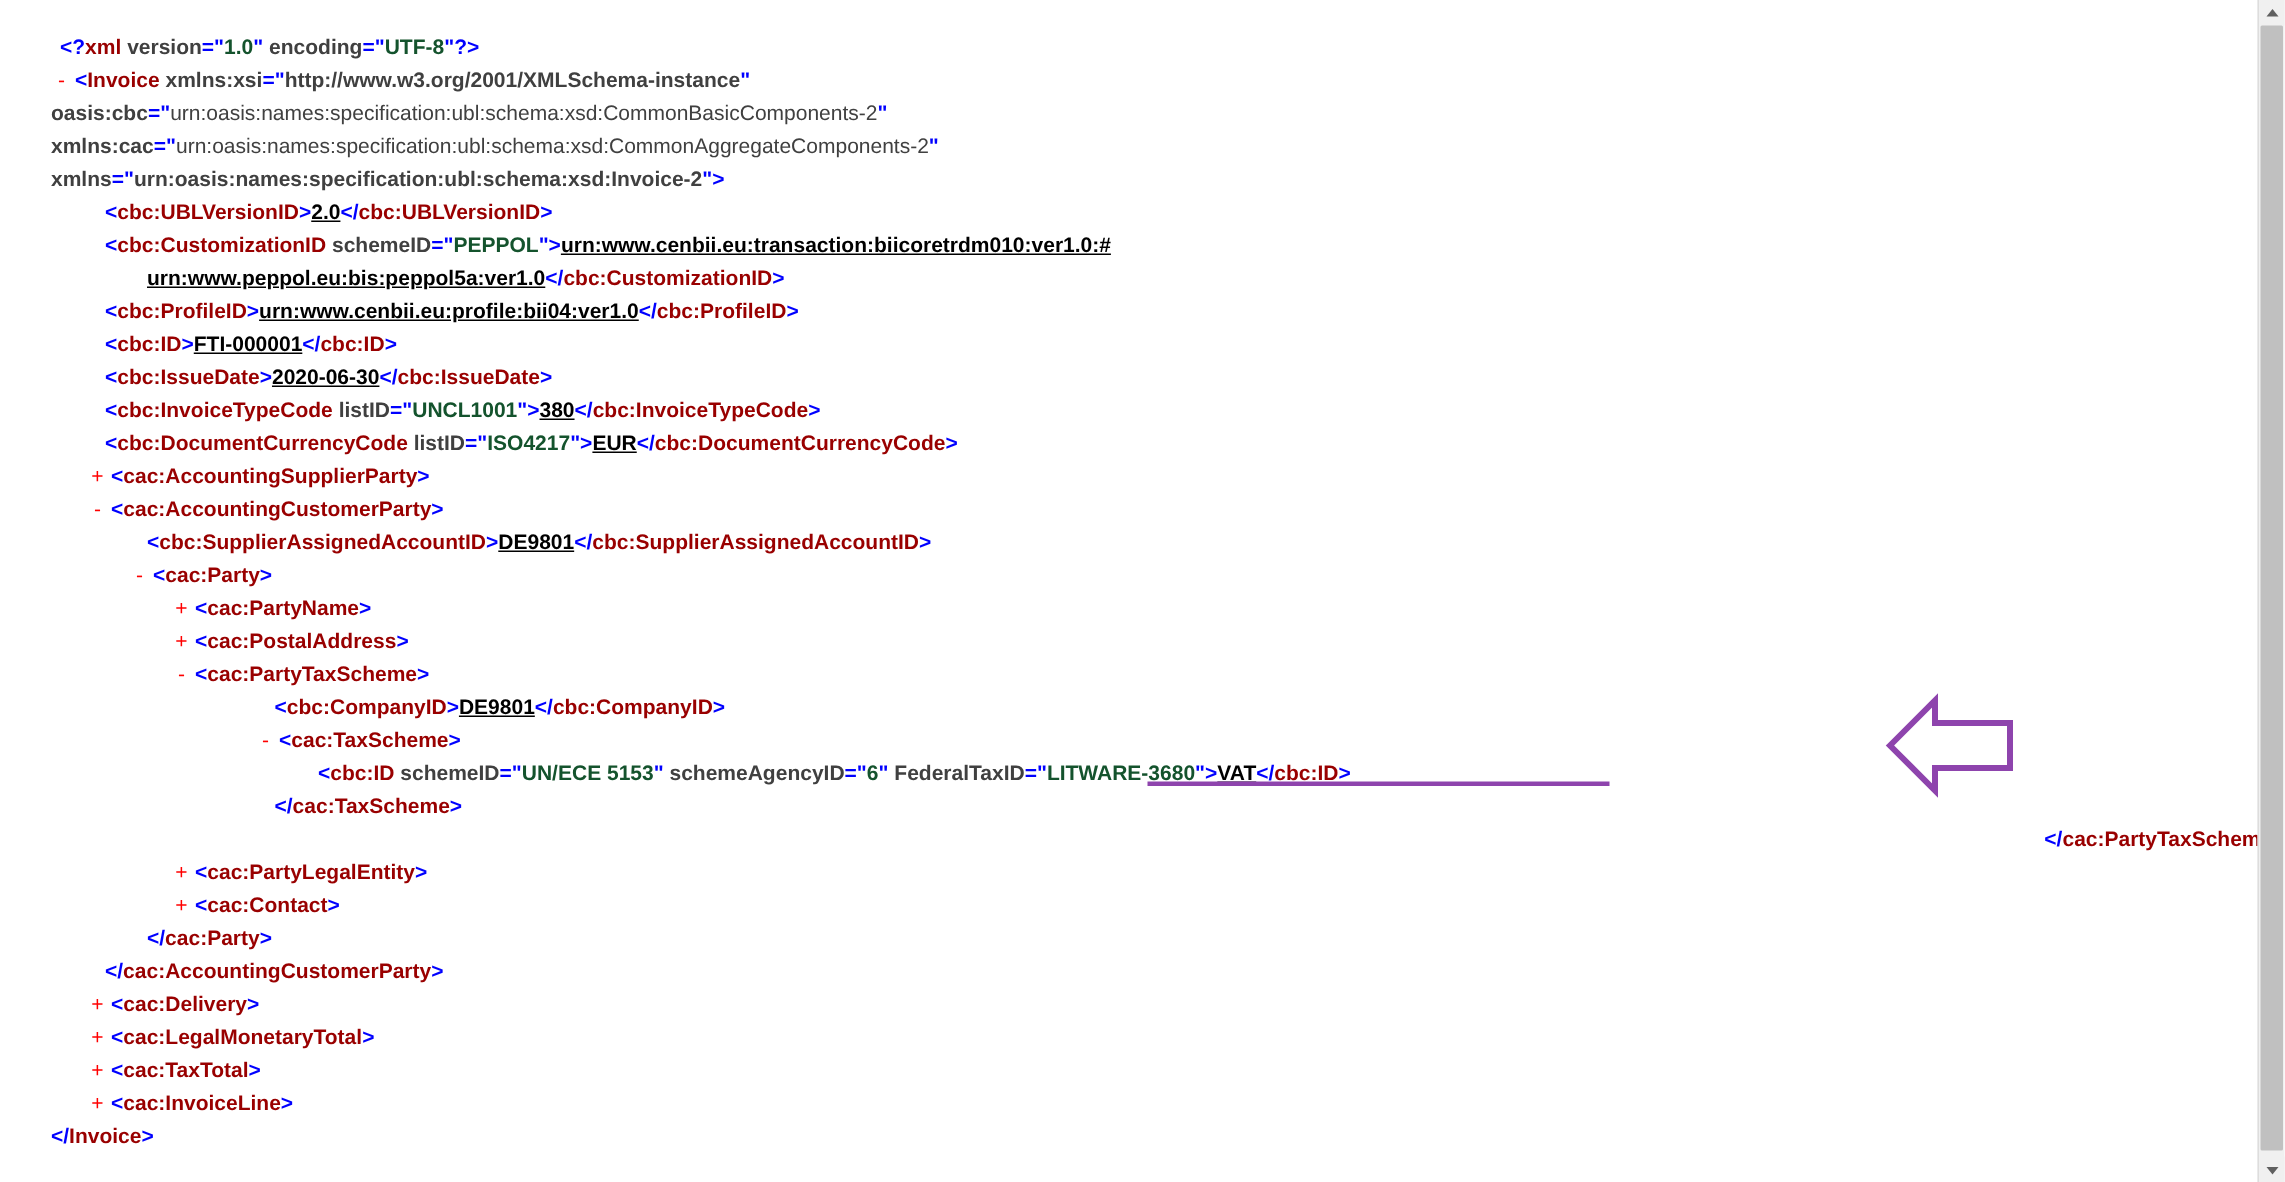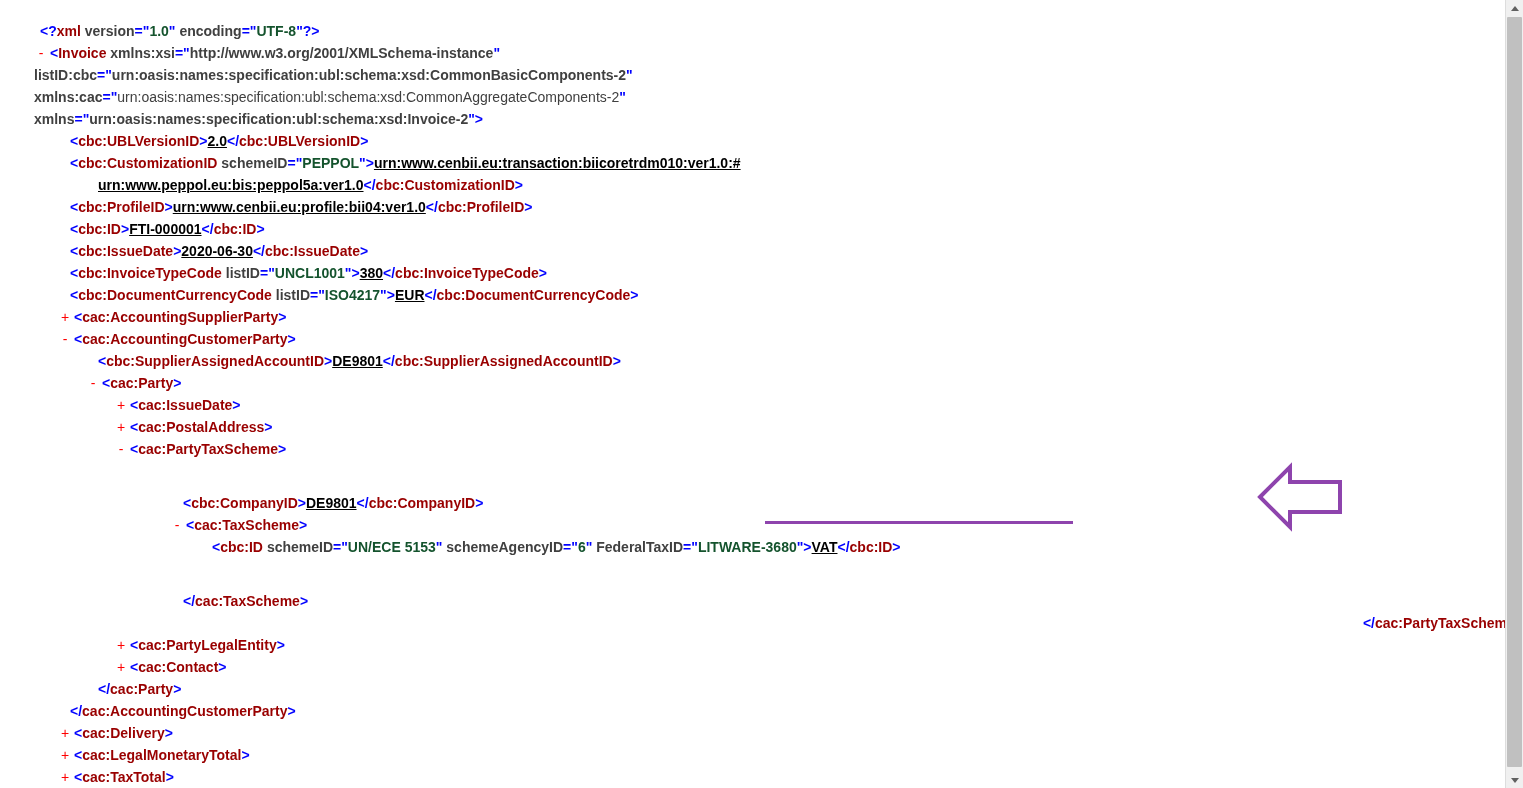--- a/index.html
+++ b/index.html
@@ -53,21 +53,21 @@
     white-space: nowrap;
     line-height: 22px;
     font-weight: bold;
   }
   .line { display: block; }
   .indent0 { padding-left: 20px; }
   .indent1 { padding-left: 14px; }
   .indent2 { padding-left: 50px; }
   .indent3 { padding-left: 78px; }
   .indent5 { padding-left: 135px; text-align: right; }
-  .indent6 { padding-left: 163px; margin-top: 32px; }
+  .indent6 { padding-left: 163px; }
   .indent7 { padding-left: 192px; }
   .bracket { color: #0000ff; }
   .tag { color: #990000; }
   .attr { color: #404040; }
   .value { color: #14532d; font-weight: bold; }
   .text { color: #000000; font-weight: bold; text-decoration: underline; }
   .toggle-minus, .toggle-plus {
     display: inline-block;
     width: 14px;
     text-align: center;
@@ -103,21 +103,21 @@
       <span class="bracket">&lt;?</span><span class="tag">xml</span>
       <span class="attr">version</span><span class="bracket">="</span><span class="value">1.0</span><span class="bracket">"</span>
       <span class="attr">encoding</span><span class="bracket">="</span><span class="value">UTF-8</span><span class="bracket">"</span><span class="bracket">?&gt;</span>
     </span>
 
     <span class="line indent1">
       <span class="toggle-minus">-</span><span class="bracket">&lt;</span><span class="tag">Invoice</span>
       <span class="attr">xmlns:xsi</span><span class="bracket">="</span><span class="attr" style="font-weight:bold">http://www.w3.org/2001/XMLSchema-instance</span><span class="bracket">"</span>
     </span>
     <span class="line indent1">
-      <span class="attr">listID:cbc</span><span class="bracket">="</span><span class="attr" style="font-weight:bold">urn:oasis:names:specification:ubl:schema:xsd:CommonBasicComponents-2</span><span class="bracket">"</span>
+      <span class="attr">oasis:cbc</span><span class="bracket">="</span><span class="attr" style="font-weight:normal">urn:oasis:names:specification:ubl:schema:xsd:CommonBasicComponents-2</span><span class="bracket">"</span>
     </span>
     <span class="line indent1">
       <span class="attr">xmlns:cac</span><span class="bracket">="</span><span class="attr" style="font-weight:normal">urn:oasis:names:specification:ubl:schema:xsd:CommonAggregateComponents-2</span><span class="bracket">"</span>
     </span>
     <span class="line indent1">
       <span class="attr">xmlns</span><span class="bracket">="</span><span class="attr" style="font-weight:bold">urn:oasis:names:specification:ubl:schema:xsd:Invoice-2</span><span class="bracket">"&gt;</span>
     </span>
 
     <span class="line indent2">
       <span class="bracket">&lt;</span><span class="tag">cbc:UBLVersionID</span><span class="bracket">&gt;</span><span class="text">2.0</span><span class="bracket">&lt;/</span><span class="tag">cbc:UBLVersionID</span><span class="bracket">&gt;</span>
@@ -163,21 +163,21 @@
 
     <span class="line indent3">
       <span class="bracket">&lt;</span><span class="tag">cbc:SupplierAssignedAccountID</span><span class="bracket">&gt;</span><span class="text">DE9801</span><span class="bracket">&lt;/</span><span class="tag">cbc:SupplierAssignedAccountID</span><span class="bracket">&gt;</span>
     </span>
 
     <span class="line" style="padding-left:66px">
       <span class="toggle-minus">-</span><span class="bracket">&lt;</span><span class="tag">cac:Party</span><span class="bracket">&gt;</span>
     </span>
 
     <span class="line" style="padding-left:94px">
-      <span class="toggle-plus">+</span><span class="bracket">&lt;</span><span class="tag">cac:IssueDate</span><span class="bracket">&gt;</span>
+      <span class="toggle-plus">+</span><span class="bracket">&lt;</span><span class="tag">cac:PartyName</span><span class="bracket">&gt;</span>
     </span>
 
     <span class="line" style="padding-left:94px">
       <span class="toggle-plus">+</span><span class="bracket">&lt;</span><span class="tag">cac:PostalAddress</span><span class="bracket">&gt;</span>
     </span>
 
     <span class="line" style="padding-left:94px">
       <span class="toggle-minus">-</span><span class="bracket">&lt;</span><span class="tag">cac:PartyTaxScheme</span><span class="bracket">&gt;</span>
     </span>
 

